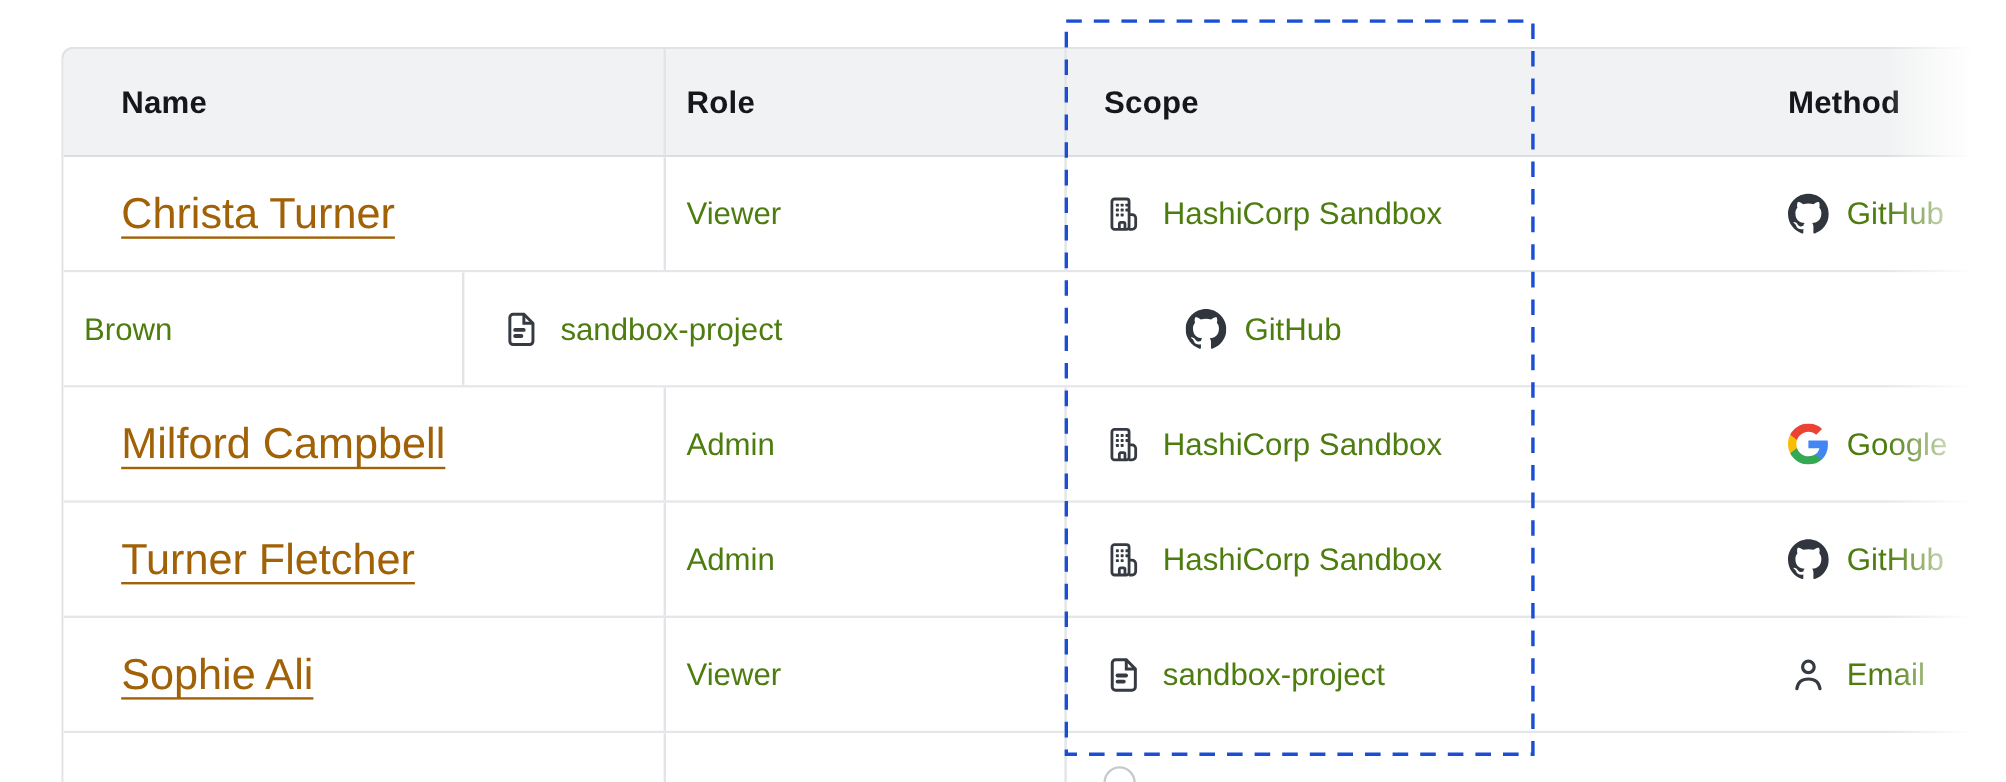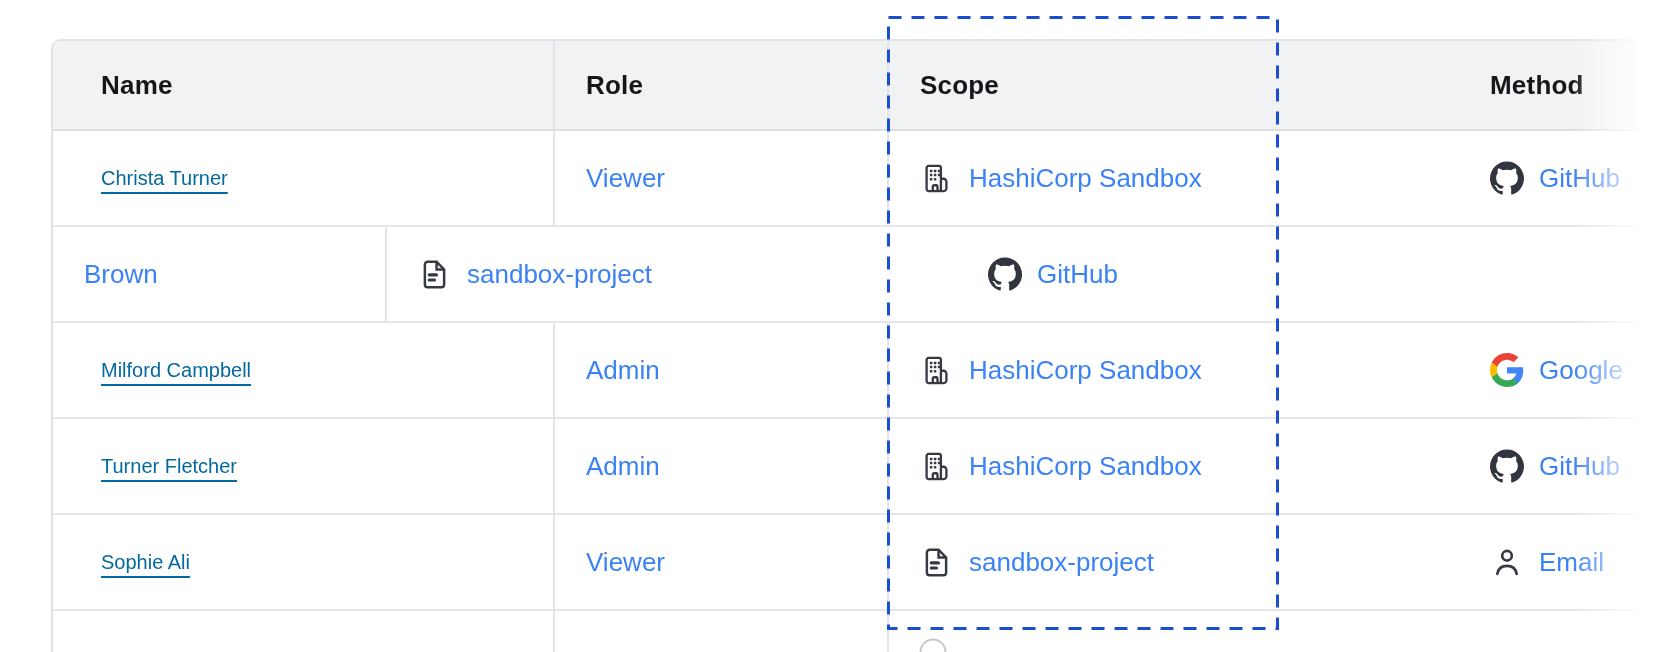--- a/index.html
+++ b/index.html
@@ -11,27 +11,27 @@
     position:absolute;left:51px;top:39px;width:1725px;height:620px;
     border:2px solid #e0e2e5;border-bottom:none;border-right:none;
     border-radius:10px 10px 0 0;background:#fff;box-sizing:border-box;
   }
   .tr{display:flex;height:96px;border-bottom:2px solid #e5e6e9;box-sizing:border-box;background:#fff;}
   .tr.header{height:90px;background:#f1f2f3;border-bottom:2px solid #dcdee1;border-radius:8px 0 0 0;}
   .tr.partial{height:41px;border-bottom:none;}
   .td{display:flex;align-items:center;box-sizing:border-box;border-right:2px solid #e3e4e7;overflow:hidden;}
   .td:last-child{border-right:none;}
   .c-name{width:502px;padding-left:48px;}
-  .c-role{width:334px;padding-left:31px;}
+  .c-role{width:334px;padding-left:17px;}
   .c-scope{width:567px;padding-left:31px;border-right:none;}
   .c-method{width:290px;padding-left:34px;}
   .th{font-size:26px;font-weight:700;color:#15171b;letter-spacing:.2px;}
-  .cell-text{font-size:26px;font-weight:400;color:#3b82f6;white-space:nowrap;}
+  .cell-text{font-size:26px;font-weight:400;color:#4d7c0f;white-space:nowrap;}
   .name-link{
-    font-size:20px;font-weight:500;color:#0369a1;text-decoration:underline;
+    font-size:36px;font-weight:500;color:#a16207;text-decoration:underline;
     text-decoration-thickness:2px;text-underline-offset:7px;cursor:pointer;white-space:nowrap;
   }
   .icon{display:inline-flex;align-items:center;justify-content:center;flex:none;}
   .scope-icon{width:33px;height:33px;margin-right:16px;}
   .method-icon{width:34px;height:34px;margin-right:15px;}
   .icon svg{width:100%;height:100%;display:block;}
   .dashed-box{position:absolute;left:887px;top:16px;width:392px;height:614px;pointer-events:none;}
   .fade-right{
     position:absolute;top:0;right:0;width:100px;height:652px;
     background:linear-gradient(to right, rgba(255,255,255,0), #ffffff 72%);pointer-events:none;

